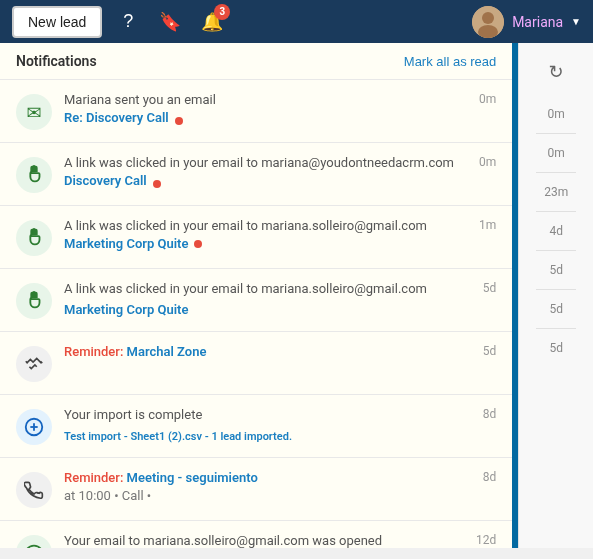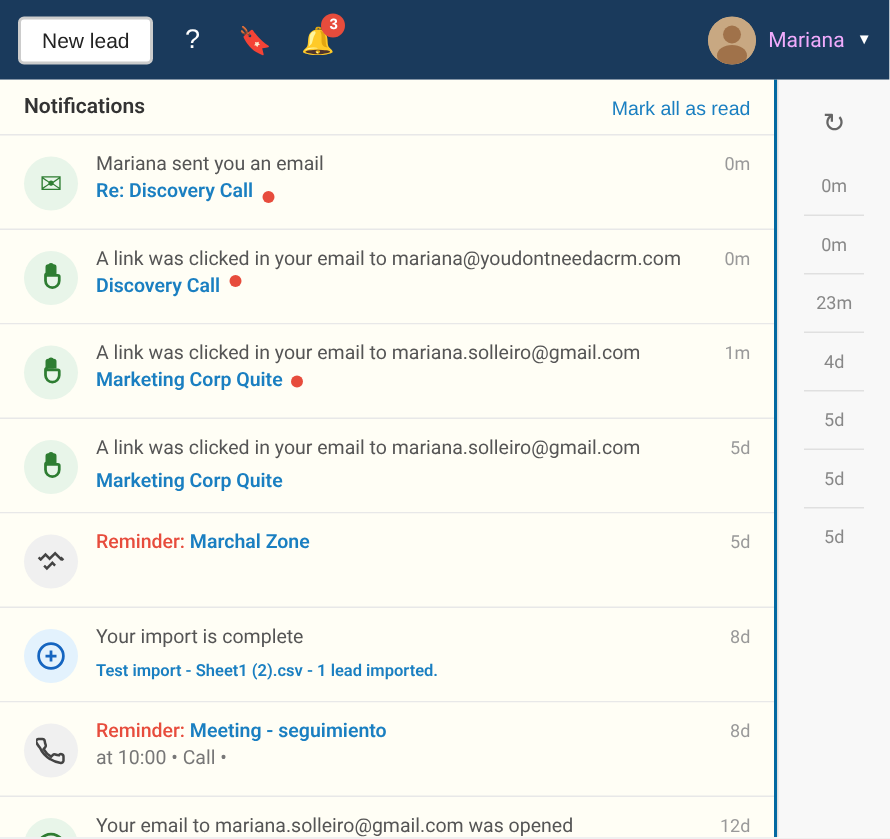--- a/index.html
+++ b/index.html
@@ -8,21 +8,21 @@
       background: #f0f0f0;
       width: 593px;
       height: 559px;
       overflow: hidden;
       position: relative;
     }
 
     
     .navbar {
       background: #1a3a5c;
-      height: 53px;
+      height: 43px;
       display: flex;
       align-items: center;
       padding: 12px 12px;
       gap: 10px;
       position: relative;
       z-index: 100;
     }
 
     .btn-new-lead {
       background: white;
@@ -133,21 +133,21 @@
       display: flex;
       height: calc(559px - 54px);
     }
 
     
     .notifications-panel {
       background: #fffef5;
       width: 576px;
       height: 100%;
       overflow-y: auto;
-      border-right: 2px solid #0369a1;
+      border-right: 6px solid #0369a1;
     }
 
     .notifications-header {
       display: flex;
       justify-content: space-between;
       align-items: center;
       padding: 10px 16px;
       border-bottom: 1px solid #e8e8e8;
       background: #fffef5;
       position: sticky;
@@ -342,21 +342,21 @@
       <div class="notif-icon click" style="font-size:20px;">
         <svg width="22" height="22" viewBox="0 0 24 24" fill="none" stroke="#2e7d32" stroke-width="2">
           <path d="M9 9V4a1 1 0 011-1h0a1 1 0 011 1v5"></path>
           <path d="M11 9V3a1 1 0 011-1h0a1 1 0 011 1v6"></path>
           <path d="M13 9V4a1 1 0 011-1h0a1 1 0 011 1v5"></path>
           <path d="M9 9a1 1 0 00-1 1v4a5 5 0 0010 0v-3a1 1 0 00-1-1H9z"></path>
         </svg>
       </div>
       <div class="notif-content">
         <div class="notif-main-text">A link was clicked in your email to mariana@youdontneedacrm.com</div>
-        <div style="display:flex;align-items:flex-start;gap:6px;">
+        <div style="display:flex;align-items:flex-end;gap:6px;">
           <span class="notif-link">Discovery Call</span>
           <span class="red-dot"></span>
         </div>
       </div>
       <span class="notif-time">0m</span>
     </div>
 
     <div class="notif-item">
       <div class="notif-icon click">
         <svg width="22" height="22" viewBox="0 0 24 24" fill="none" stroke="#2e7d32" stroke-width="2">

